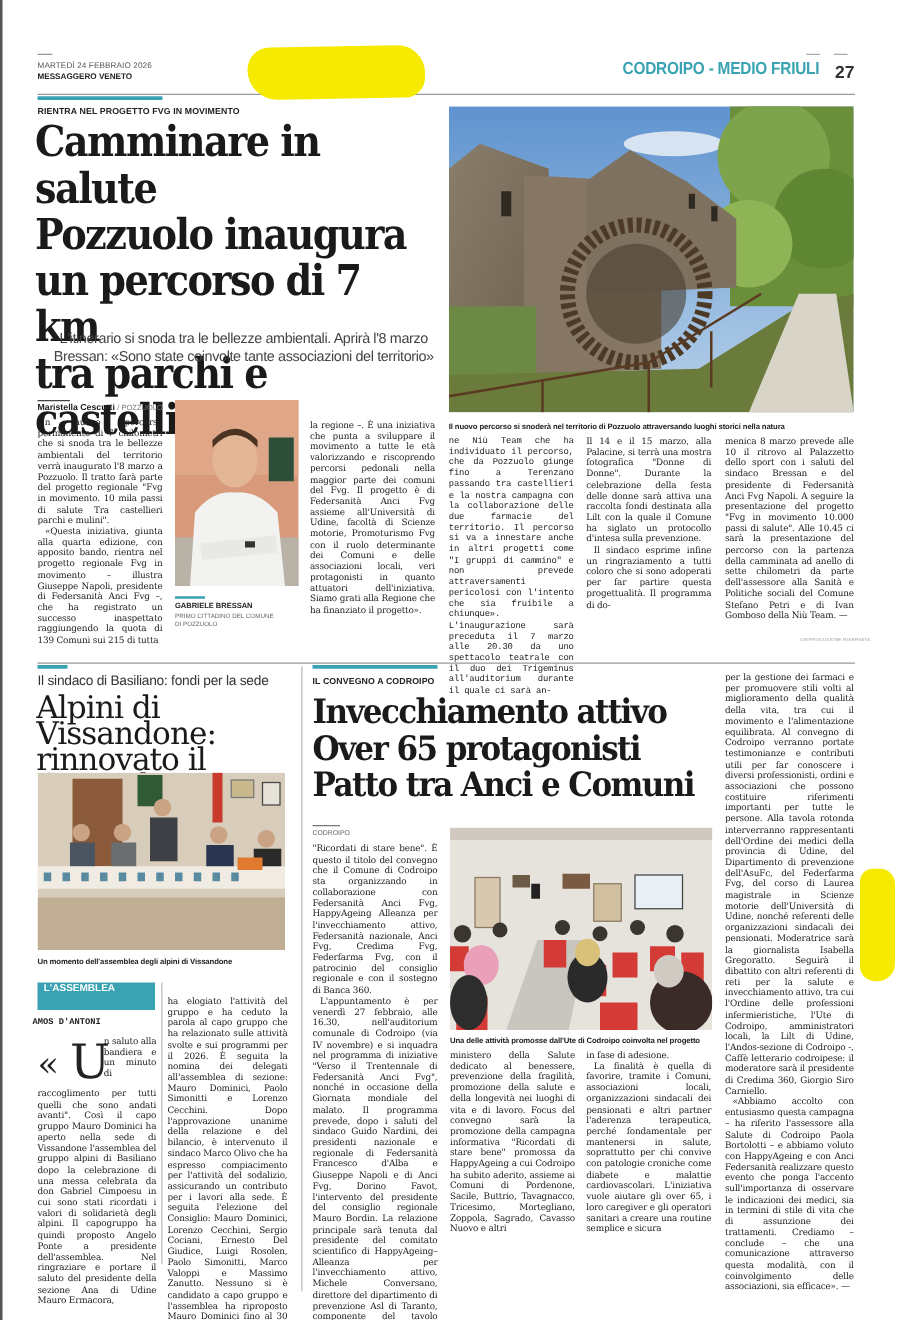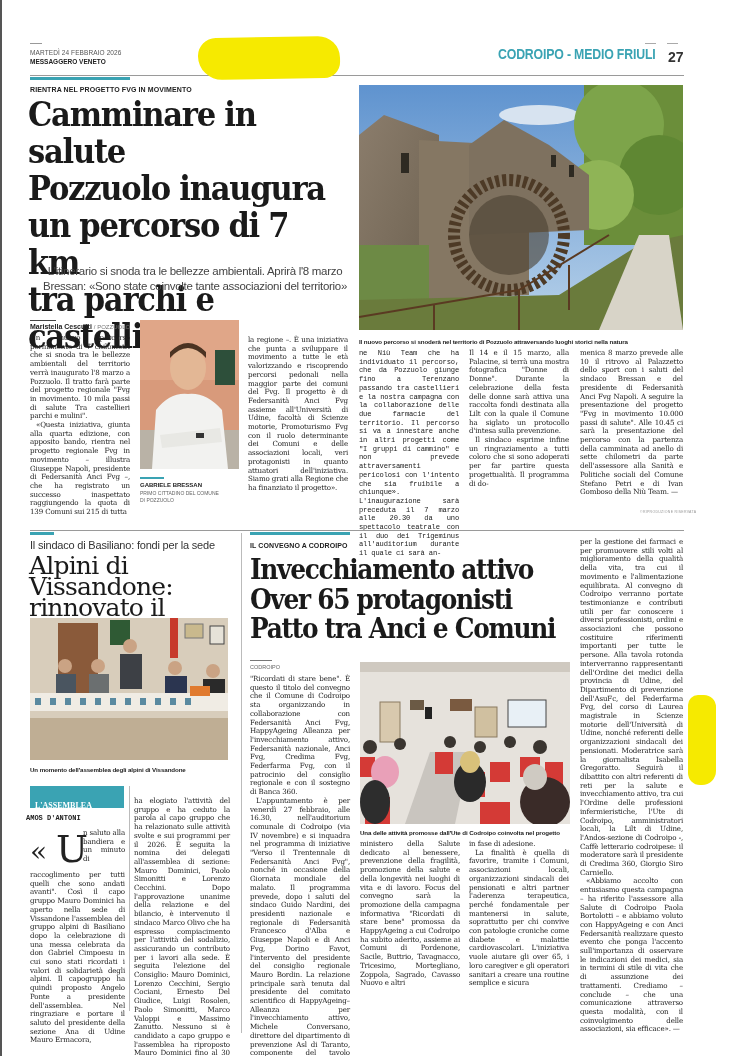--- a/index.html
+++ b/index.html
@@ -42,21 +42,21 @@
   .portrait-role { font-family: "Liberation Sans", sans-serif; font-size: 5px; color: #666; line-height: 7px; }
   .credit { font-family: "Liberation Sans", sans-serif; font-size: 3.5px; color: #999; letter-spacing: .3px; }
 
   .divider-v { width: 1px; background: #bbb; }
   .divider-h { height: 1px; background: #9a9a9a; }
 
   .h2-sub { font-family: "Liberation Sans", sans-serif; font-size: 11px; color: #333; letter-spacing: -.2px; white-space: nowrap; }
   .h2 { font-family: "DejaVu Serif", serif; font-size: 25px; line-height: 21px; color: #1a1a1a; letter-spacing: -.8px; }
   .h3 { left: 250px; top: 555px; width: 350px; font-size: 27px; line-height: 29.5px; transform: scaleX(.92); transform-origin: left top; }
 
-  .box-label { background: #3aa3b3; color: #fff; font-family: Liberation Serif, serif; font-weight: bold; font-size: 8px; padding: 16px 0 0 5px; display: flex; align-items: center; }
+  .box-label { background: #3aa3b3; color: #fff; font-family: Liberation Sans, sans-serif; font-weight: bold; font-size: 8px; padding: 0 0 0 5px; display: flex; align-items: flex-start; }
   .dropcap-quote { font-family: "DejaVu Serif", serif; font-size: 28px; color: #222; line-height: 1; }
   .dropcap { font-family: "DejaVu Serif", serif; font-size: 38px; color: #222; line-height: 1; }
 </style>
 </head>
 <body>
 
 <div class="left-edge"></div>
 
 <div class="abs hdr-dash"></div>
 <div class="abs hdr-date">MARTEDÌ 24 FEBBRAIO 2026</div>

